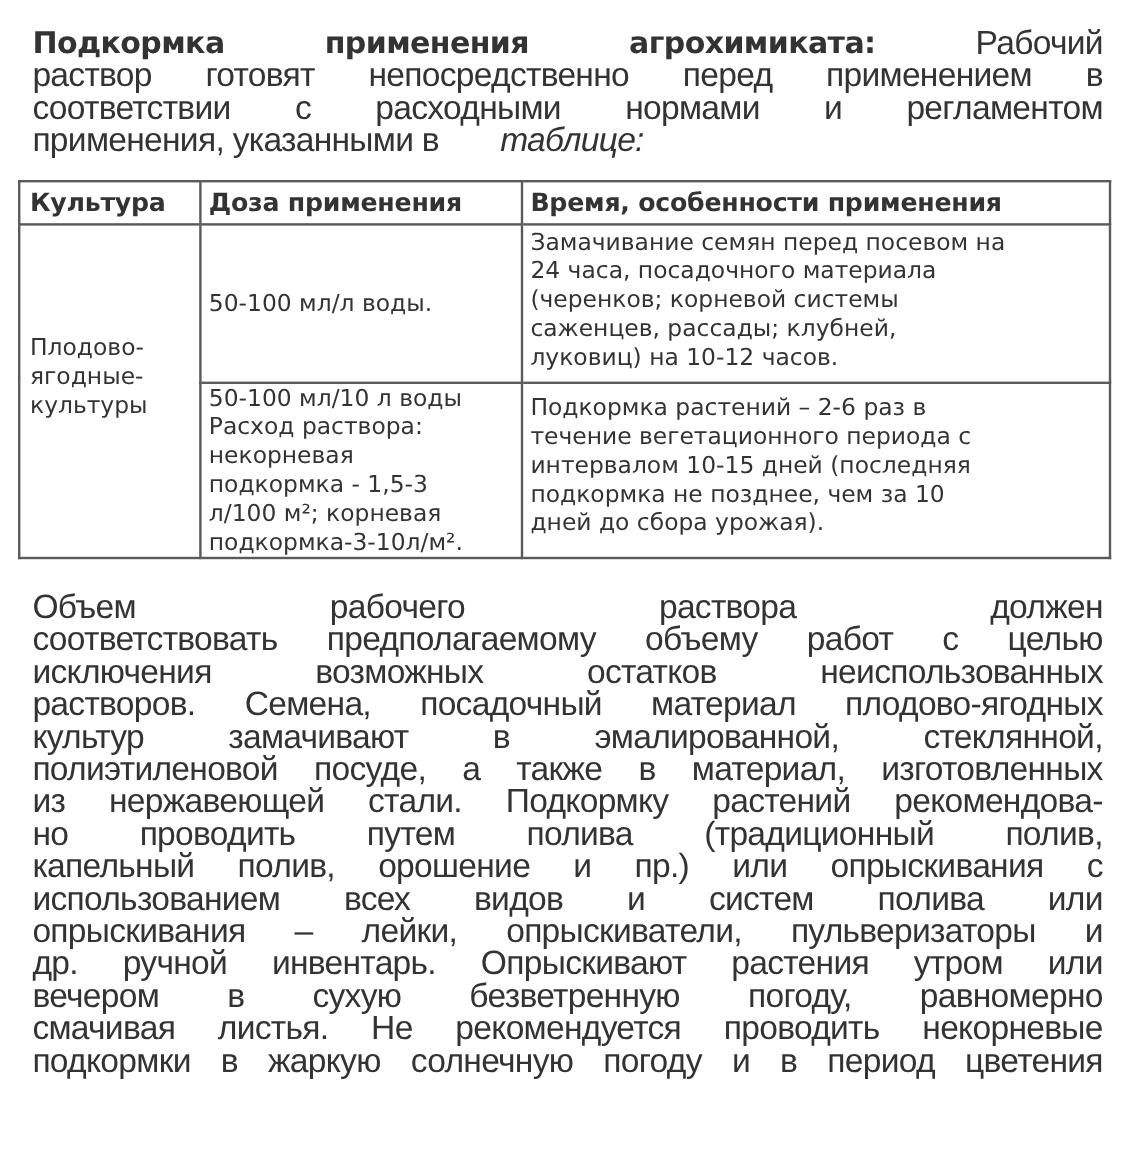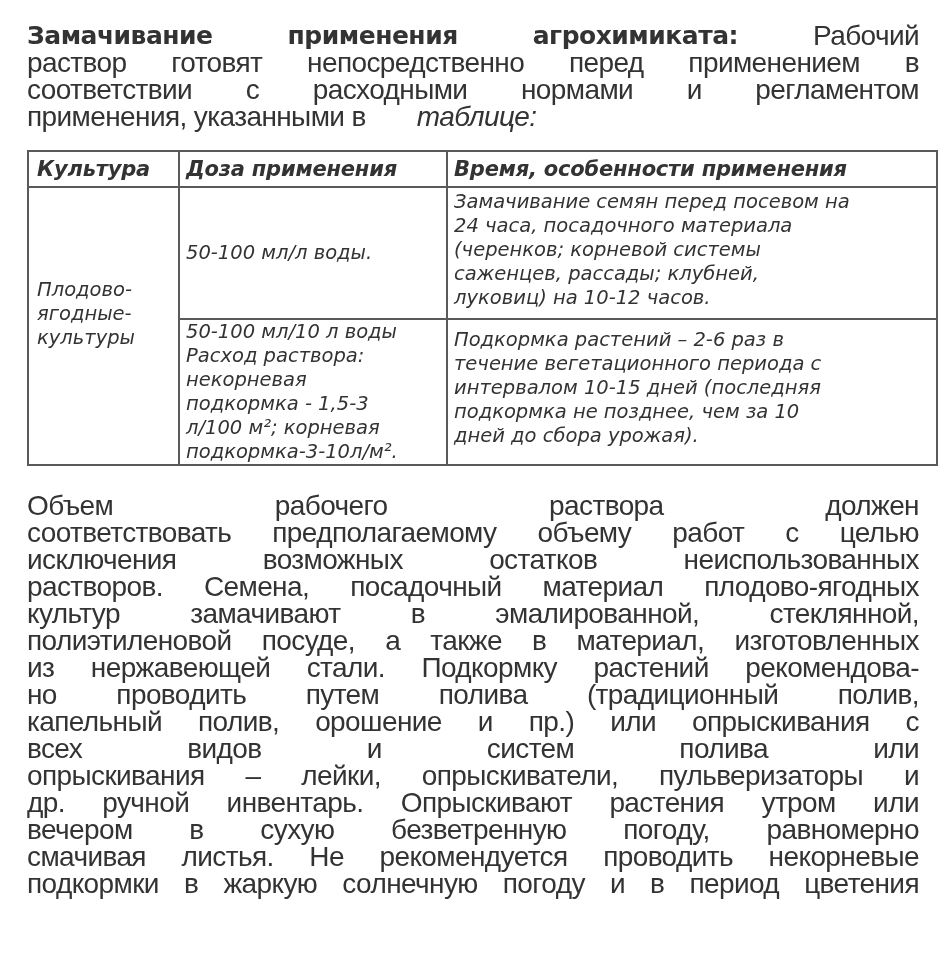--- a/index.html
+++ b/index.html
@@ -12,25 +12,24 @@
     letter-spacing: -0.6px;
   }
   .para b { font-family: "DejaVu Sans", sans-serif; font-weight: bold; letter-spacing: -0.5px; font-size: 25px; }
   .para i { font-style: italic; margin-left: 42px; }
   #intro { top: 22px; }
   #body-text { top: 492px; }
   .justify-line { display: flex; justify-content: space-between; white-space: pre; height: 27px; }
   .justify-line.left { justify-content: flex-start; gap: 9px; }
 
   table.doc {
-    position: absolute; left: 27px; top: 150px;
+    position: absolute; left: 15px; top: 150px;
     border-collapse: collapse;
     font-family: "DejaVu Sans", sans-serif;
     color: #333333;
-    font-style: italic;
   }
   table.doc td, table.doc th {
     border: 2px solid #5a5a5a;
     vertical-align: middle;
     padding: 0;
   }
   table.doc th {
     font-size: 21px; font-weight: bold; height: 34px; text-align: left;
     padding: 0 2px 0 3px; white-space: nowrap; letter-spacing: -0.2px;
   }
@@ -43,21 +42,21 @@
   .cell-lines span { display: block; white-space: nowrap; }
   .c1-inner { position: relative; top: -12px; }
   .c3-top { position: relative; top: -3px; }
   .c3-bot { position: relative; top: -4px; }
 </style>
 </head>
 <body>
 
 <div id="intro" class="para">
   <div class="justify-line">
-    <b>Замачивание</b>
+    <b>Подкормка</b>
     <b>применения</b>
     <b>агрохимиката:</b>
     <span>Рабочий</span>
   </div>
   <div class="justify-line">
     <span>раствор</span>
     <span>готовят</span>
     <span>непосредственно</span>
     <span>перед</span>
     <span>применением</span>
@@ -134,19 +133,19 @@
 <div id="body-text" class="para">
     <div class="justify-line"><span>Объем</span><span>рабочего</span><span>раствора</span><span>должен</span></div>
     <div class="justify-line"><span>соответствовать</span><span>предполагаемому</span><span>объему</span><span>работ</span><span>с</span><span>целью</span></div>
     <div class="justify-line"><span>исключения</span><span>возможных</span><span>остатков</span><span>неиспользованных</span></div>
     <div class="justify-line"><span>растворов.</span><span>Семена,</span><span>посадочный</span><span>материал</span><span>плодово-ягодных</span></div>
     <div class="justify-line"><span>культур</span><span>замачивают</span><span>в</span><span>эмалированной,</span><span>стеклянной,</span></div>
     <div class="justify-line"><span>полиэтиленовой</span><span>посуде,</span><span>а</span><span>также</span><span>в</span><span>материал,</span><span>изготовленных</span></div>
     <div class="justify-line"><span>из</span><span>нержавеющей</span><span>стали.</span><span>Подкормку</span><span>растений</span><span>рекомендова-</span></div>
     <div class="justify-line"><span>но</span><span>проводить</span><span>путем</span><span>полива</span><span>(традиционный</span><span>полив,</span></div>
     <div class="justify-line"><span>капельный</span><span>полив,</span><span>орошение</span><span>и</span><span>пр.)</span><span>или</span><span>опрыскивания</span><span>с</span></div>
-    <div class="justify-line"><span>всех</span><span>видов</span><span>и</span><span>систем</span><span>полива</span><span>или</span></div>
+    <div class="justify-line"><span>использованием</span><span>всех</span><span>видов</span><span>и</span><span>систем</span><span>полива</span><span>или</span></div>
     <div class="justify-line"><span>опрыскивания</span><span>–</span><span>лейки,</span><span>опрыскиватели,</span><span>пульверизаторы</span><span>и</span></div>
     <div class="justify-line"><span>др.</span><span>ручной</span><span>инвентарь.</span><span>Опрыскивают</span><span>растения</span><span>утром</span><span>или</span></div>
     <div class="justify-line"><span>вечером</span><span>в</span><span>сухую</span><span>безветренную</span><span>погоду,</span><span>равномерно</span></div>
     <div class="justify-line"><span>смачивая</span><span>листья.</span><span>Не</span><span>рекомендуется</span><span>проводить</span><span>некорневые</span></div>
     <div class="justify-line"><span>подкормки</span><span>в</span><span>жаркую</span><span>солнечную</span><span>погоду</span><span>и</span><span>в</span><span>период</span><span>цветения</span></div>
   </div>
 
 </body></html>

